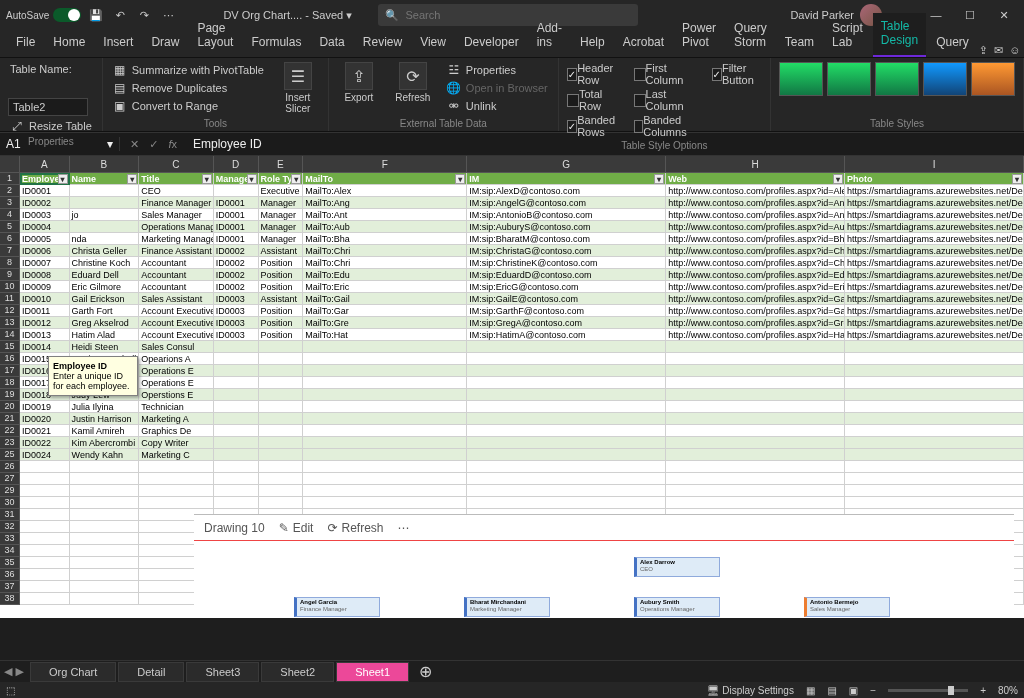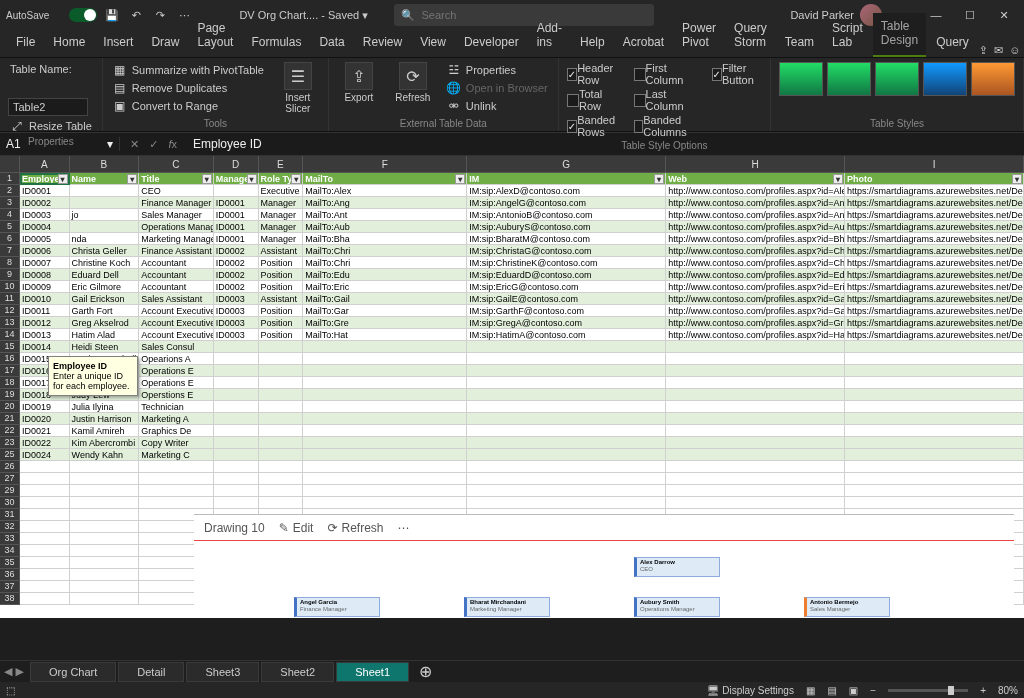--- a/index.html
+++ b/index.html
@@ -1,35 +1,35 @@
 <!DOCTYPE html>
 <html><head>
 <meta charset="utf-8">
 <style>
 * { margin: 0; padding: 0; box-sizing: border-box; font-family: "Segoe UI", Arial, sans-serif; }
 body { background: #1e1e1e; color: #ccc; font-size: 11px; width: 1024px; height: 698px; overflow: hidden; position: relative; }
 
 
 .titlebar { height: 30px; background: #262626; display: flex; align-items: center; padding: 0 6px; gap: 6px; }
-.titlebar .autosave { display: flex; align-items: center; gap: 20px; font-size: 10px; justify-content: space-between; }
+.titlebar .autosave { display: flex; align-items: center; gap: 4px; font-size: 10px; justify-content: space-between; }
 .toggle { width: 28px; height: 14px; background: #0b5a2a; border-radius: 7px; position: relative; }
 .toggle::after { content: ""; position: absolute; right: 1px; top: 1px; width: 12px; height: 12px; background: #fff; border-radius: 50%; }
 .titlebar .qat-icon { width: 18px; height: 18px; display: inline-flex; align-items: center; justify-content: center; color: #ccc; }
 .titlebar .doctitle { margin-left: 40px; font-size: 11px; color: #ccc; }
 .titlebar .search { margin-left: 20px; flex: 0 0 260px; height: 22px; background: #3a3a3a; border-radius: 3px; display: flex; align-items: center; padding: 0 8px; gap: 6px; color: #999; }
 .titlebar .search input { background: transparent; border: none; color: #ccc; outline: none; width: 100%; font-size: 11px; }
 .titlebar .spacer { flex: 1; }
 .titlebar .user { display: flex; align-items: center; gap: 6px; font-size: 11px; }
 .avatar { width: 22px; height: 22px; border-radius: 50%; background: linear-gradient(135deg,#a67,#754); }
 .winbtn { width: 28px; height: 22px; display: inline-flex; align-items: center; justify-content: center; color: #ccc; }
 
 
 .tabs { height: 28px; background: #262626; display: flex; align-items: flex-end; padding: 0 8px; gap: 2px; border-bottom: 1px solid #111; }
 .tab { padding: 6px 8px 8px; font-size: 12px; color: #ccc; cursor: pointer; }
-.tab.active { background: #1e1e1e; border-bottom: 2px solid #4d7c0f; color: #a3a3a3; }
+.tab.active { background: #1e1e1e; border-bottom: 2px solid #6d28d9; color: #14b8a6; }
 .tabs .right-icons { margin-left: auto; display: flex; gap: 6px; }
 
 
 .ribbon { height: 74px; background: #262626; display: flex; border-bottom: 1px solid #111; }
 .group { border-right: 1px solid #333; padding: 4px 8px 2px; display: flex; flex-direction: column; justify-content: space-between; }
 .group-body { display: flex; gap: 10px; align-items: flex-start; }
 .group-label { text-align: center; color: #888; font-size: 10px; margin-top: 2px; }
 .rbtn-col { display: flex; flex-direction: column; gap: 2px; }
 .rbtn { display: flex; align-items: center; gap: 5px; font-size: 11px; color: #ccc; padding: 1px 2px; cursor: pointer; white-space: nowrap; }
 .rbtn.disabled { color: #666; }
@@ -78,21 +78,21 @@
 .org-box { position: absolute; width: 86px; height: 20px; background: #deebf7; border: 1px solid #8faadc; border-left: 3px solid #4472c4; font-size: 6px; padding: 1px 3px; line-height: 1.1; }
 .org-box.orn { border-left-color: #ed7d31; }
 .org-box .t1 { font-weight: 600; }
 .org-box .t2 { color: #666; }
 .zoom-track { width: 80px; height: 2px; background: #ccc; position: relative; }
 .zoom-thumb { position: absolute; left: 38px; top: -4px; width: 8px; height: 10px; background: #888; }
 
 
 .sheettabs { position: absolute; left: 0; bottom: 16px; height: 22px; width: 100%; background: #1e1e1e; border-top: 1px solid #333; display: flex; align-items: center; gap: 2px; padding-left: 30px; }
 .stab { padding: 3px 18px; background: #2b2b2b; color: #ccc; font-size: 11px; border: 1px solid #3a3a3a; cursor: pointer; }
-.stab.active { background: #0f766e; color: #fff; }
+.stab.active { background: #ec4899; color: #fff; }
 .stab.add { background: transparent; border: none; font-size: 16px; padding: 0 8px; }
 
 
 .status { position: absolute; bottom: 0; height: 16px; width: 100%; background: #262626; display: flex; align-items: center; font-size: 10px; color: #ccc; padding: 0 6px; gap: 12px; }
 .status .spacer { flex: 1; }
 .status .zoom-track { width: 80px; height: 3px; background: #555; position: relative; }
 .status .zoom-thumb { position: absolute; left: 60px; top: -3px; width: 6px; height: 9px; background: #ccc; }
 
 
 .cA { width: 50px; } .cB { width: 70px; } .cC { width: 75px; } .cD { width: 45px; }

